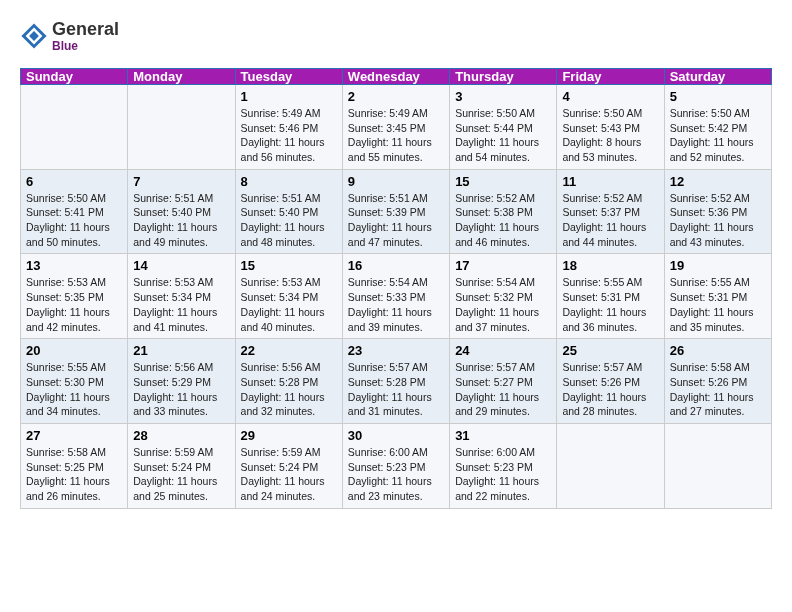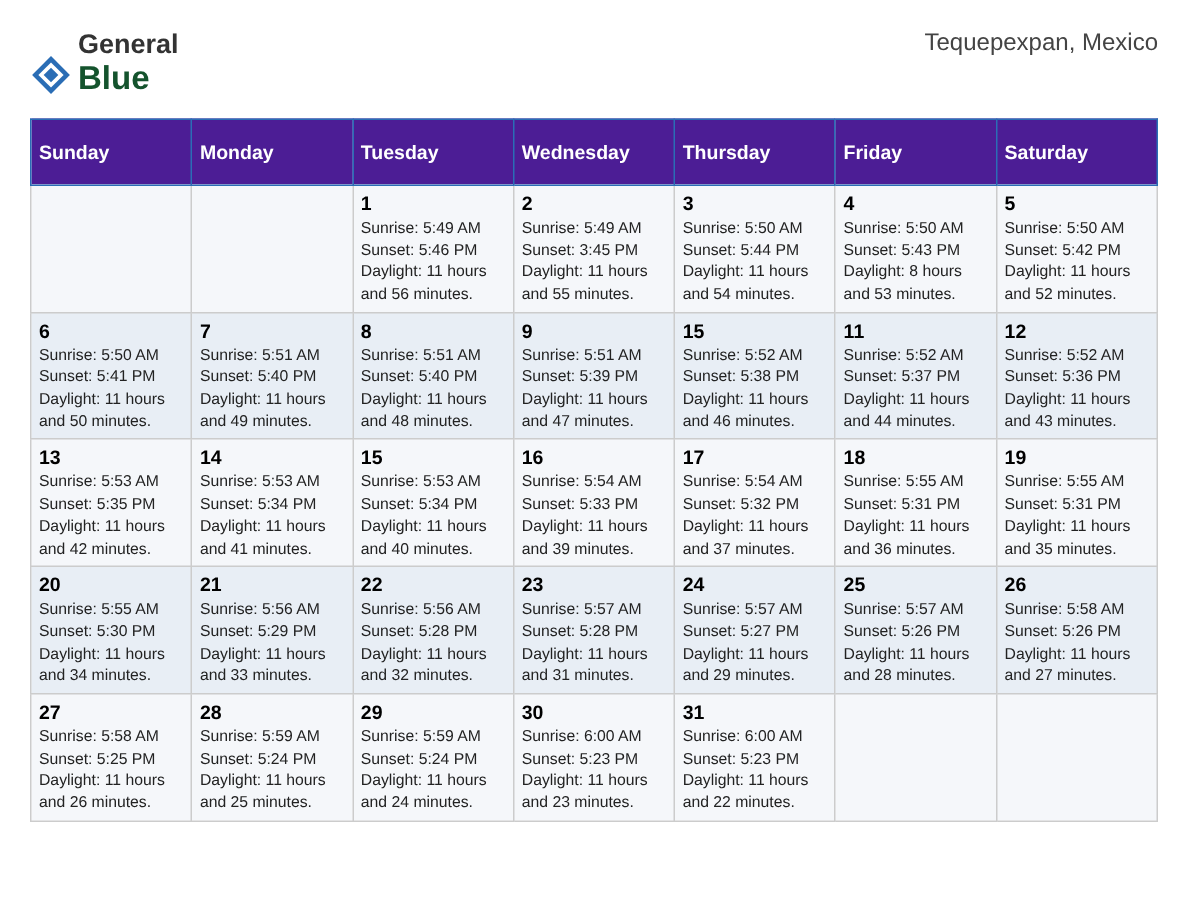--- a/index.html
+++ b/index.html
@@ -11,36 +11,36 @@
       padding: 20px;
     }
     .header {
       display: flex;
       justify-content: space-between;
       align-items: flex-start;
       margin-bottom: 15px;
     }
     .logo {
       display: flex;
-      align-items: flex-end;
+      align-items: center;
     }
     .logo-text {
       display: flex;
       flex-direction: column;
       line-height: 1.1;
     }
     .logo-general {
       font-size: 18px;
       font-weight: bold;
       color: #333;
     }
     .logo-blue {
-      font-size: 22px;
-      font-weight: bold;
-      color: #14532d;
+      font-size: 12px;
+      font-weight: bold;
+      color: #701a75;
     }
     .logo-icon {
       width: 28px;
       height: 28px;
       margin-right: 4px;
     }
     .title-block {
       text-align: right;
     }
     .month-title {
@@ -52,23 +52,23 @@
     .location {
       font-size: 16px;
       color: #444;
     }
     table {
       width: 100%;
       border-collapse: collapse;
       font-size: 11px;
     }
     thead tr th {
-      background-color: #4c1d95;
+      background-color: #a21caf;
       color: #fff;
-      padding: 14px 5px;
+      padding: 0 5px;
       text-align: left;
       font-size: 13px;
       font-weight: bold;
       border: 1px solid #2a6db5;
     }
     tbody tr td {
       border: 1px solid #ccc;
       padding: 4px 5px;
       vertical-align: top;
       width: calc(100% / 7);
@@ -104,21 +104,20 @@
       <polygon points="20,2 38,20 20,38 2,20" fill="#2a6db5"></polygon>
       <polygon points="20,8 32,20 20,32 8,20" fill="#fff"></polygon>
       <polygon points="20,13 27,20 20,27 13,20" fill="#2a6db5"></polygon>
     </svg>
     <div class="logo-text">
       <span class="logo-general">General</span>
       <span class="logo-blue">Blue</span>
     </div>
   </div>
   <div class="title-block">
-    <div class="location">Tequepexpan, Mexico</div>
   </div>
 </div>
 
 <table>
   <thead>
     <tr>
       <th>Sunday</th>
       <th>Monday</th>
       <th>Tuesday</th>
       <th>Wednesday</th>

